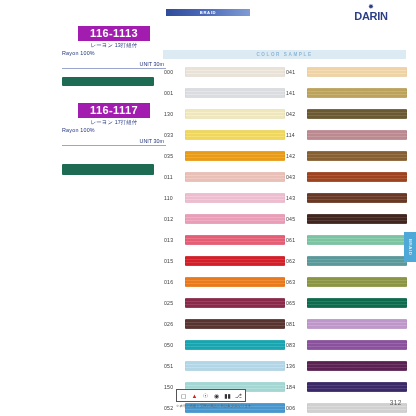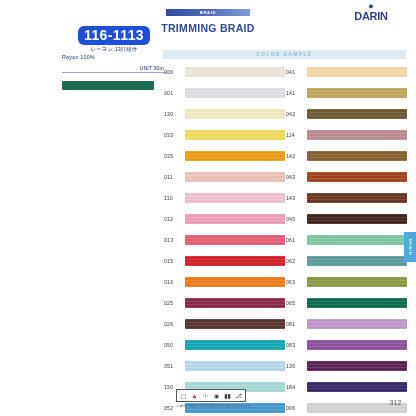--- a/index.html
+++ b/index.html
@@ -69,28 +69,28 @@
   
   .product {
     position: absolute;
     left: 62px;
     width: 104px;
   }
   .prod-badge {
     display: block;
     margin-left: 16px;
     width: 72px;
-    background: #1d4ed8;
+    background: #a21caf;
     color: #ffffff;
-    font-size: 14px;
+    font-size: 11px;
     font-weight: bold;
     letter-spacing: .4px;
     text-align: center;
     padding: 1px 0 1.5px;
-    border-radius: 6px;
+    border-radius: 0;
   }
   .prod-jp {
     margin-left: 16px;
     width: 72px;
     text-align: center;
     font-size: 5.4px;
     color: #24367e;
     margin-top: 1.5px;
     letter-spacing: .1px;
   }
@@ -219,36 +219,42 @@
 </style>
 </head>
 <body>
 
 <div id="page">
 
   <div class="header-center">
     <div class="header-rule">
       <div class="header-rule-text">BRAID</div>
     </div>
-    <div class="header-title">TRIMMING BRAID</div>
   </div>
 
   <div class="brand">
     <div class="brand-mark">✸</div>
     <div class="brand-name">DARIN</div>
   </div>
 
   <div class="product" style="top:26px">
     <div class="prod-badge">116-1113</div>
     <div class="prod-jp">レーヨン 13打組付</div>
     <div class="prod-en">Rayon 100%</div>
     <div class="prod-unit">UNIT  30m</div>
     <div class="prod-swatch" style="background:#1d6b52"></div>
   </div>
 
+  <div class="product" style="top:103px">
+    <div class="prod-badge">116-1117</div>
+    <div class="prod-jp">レーヨン 17打組付</div>
+    <div class="prod-en">Rayon 100%</div>
+    <div class="prod-unit">UNIT  30m</div>
+    <div class="prod-swatch" style="background:#1c6b52;height:11px;margin-top:18px"></div>
+  </div>
 
 
 
   <div class="table-head">
     <div class="table-head-text">COLOR SAMPLE</div>
   </div>
 
   <div class="swatch-col left" id="col-left">
       <div class="swatch-row">
         <div class="swatch-code">000</div>

